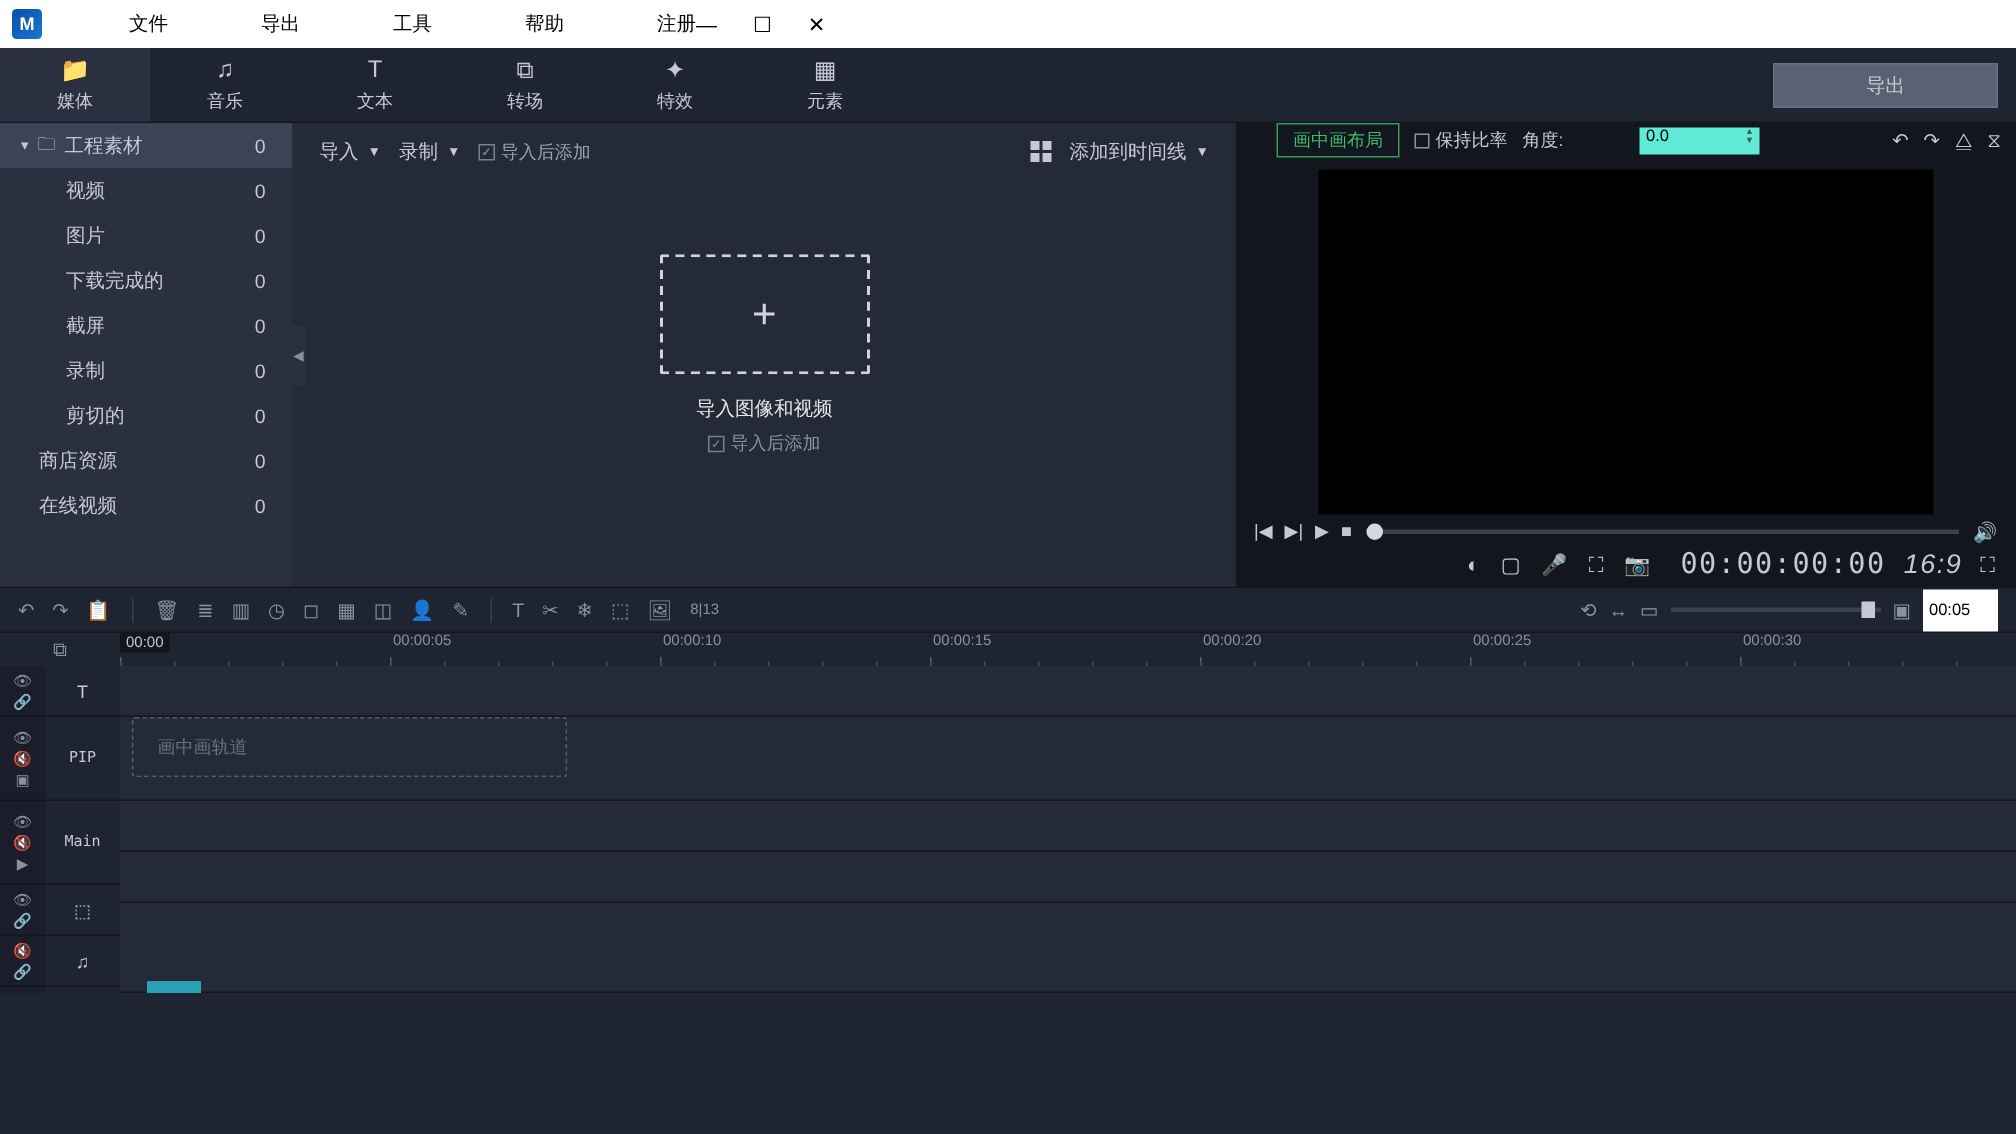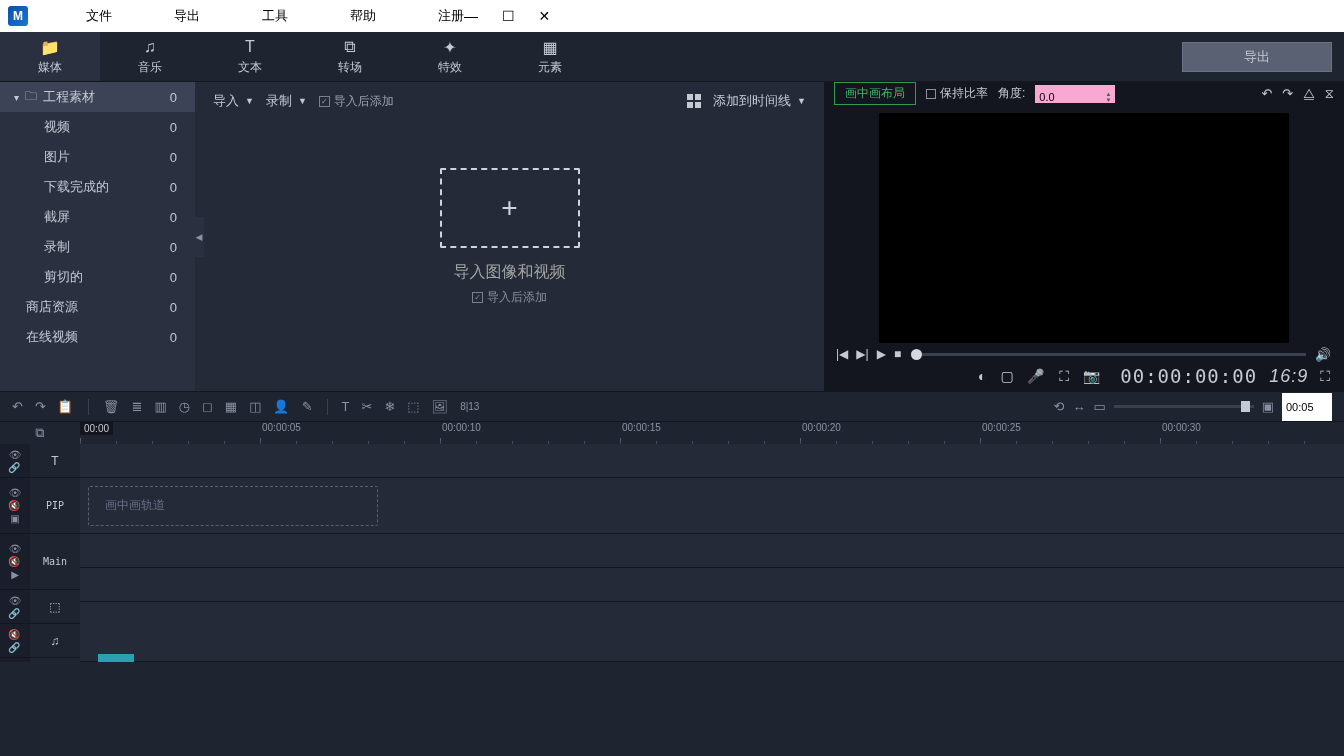--- a/index.html
+++ b/index.html
@@ -35,32 +35,32 @@
 .mediazone .bar { height:38px; display:flex; align-items:center; gap:12px; padding:0 18px; font-size:13px; }
 .mediazone .bar .sp { flex:1; }
 .mediazone .bar .drop { display:flex; align-items:center; gap:6px; cursor:pointer; }
 .mediazone .bar .chk { display:flex; align-items:center; gap:4px; color:#9aa0b0; font-size:12px; }
 .mediazone .bar .chk .box { width:11px; height:11px; border:1px solid #7a8090; display:inline-flex; align-items:center; justify-content:center; font-size:8px; }
 .mediazone .bar .grid-ico { width:14px; height:14px; display:grid; grid-template-columns:1fr 1fr; grid-template-rows:1fr 1fr; gap:2px; }
 .mediazone .bar .grid-ico div { background:#c5c9d4; }
 .mediazone .drop-box { position:absolute; left:50%; top:50%; transform:translate(-50%,-50%); text-align:center; }
 .mediazone .drop-box .rect { width:140px; height:80px; border:2px dashed #cfd3dc; border-radius:2px; display:flex; align-items:center; justify-content:center; margin:0 auto 14px; }
 .mediazone .drop-box .rect .plus { font-size:28px; color:#cfd3dc; font-weight:300; }
-.mediazone .drop-box .lbl1 { color:#a3a3a3; font-size:16px; margin-bottom:6px; }
+.mediazone .drop-box .lbl1 { color:#e5e5e5; font-size:13px; margin-bottom:6px; }
 .mediazone .drop-box .lbl2 { color:#8b91a1; font-size:12px; display:flex; align-items:center; justify-content:center; gap:4px; }
 .mediazone .drop-box .lbl2 .box { width:11px; height:11px; border:1px solid #7a8090; display:inline-flex; align-items:center; justify-content:center; font-size:8px; }
 .mediazone .collapse { position:absolute; left:-1px; top:50%; transform:translateY(-50%); width:10px; height:40px; background:#2a3040; display:flex; align-items:center; justify-content:center; font-size:9px; color:#8b91a1; cursor:pointer; }
 
 .preview { width:520px; background:#14161f; display:flex; flex-direction:column; }
 .preview .ctrlbar { height:26px; background:#14161f; display:flex; align-items:center; gap:10px; padding:0 10px; }
-.preview .ctrlbar .layout-btn { border:1px solid #2e9a52; color:#3eb968; padding:2px 10px; font-size:12px; cursor:pointer; }
+.preview .ctrlbar .layout-btn { border:1px solid #2e9a52; color:#3eb968; padding:2px 10px; font-size:12px; cursor:pointer;margin-left:17px; }
 .preview .ctrlbar .keep { display:flex; align-items:center; gap:4px; font-size:12px; }
 .preview .ctrlbar .keep .cb { width:10px; height:10px; border:1px solid #8b91a1; }
 .preview .ctrlbar .angle-lbl { font-size:12px; }
-.preview .ctrlbar .angle-in { width:80px; height:18px; background:#f9a8d4; color:#000; font-size:11px; padding:0 4px; display:flex; align-items:flex-end; justify-content:space-between; }
+.preview .ctrlbar .angle-in { width:80px; height:18px; background:#5eead4; color:#000; font-size:11px; padding:0 4px; display:flex; align-items:flex-start; justify-content:space-between;margin-left:41px; }
 .preview .ctrlbar .angle-in .spin { display:flex; flex-direction:column; font-size:6px; line-height:6px; color:#555; }
 .preview .ctrlbar .icos { display:flex; gap:10px; margin-left:auto; color:#c5c9d4; font-size:13px; }
 .preview .ctrlbar .icos span { cursor:pointer; }
 .preview .canvas { flex:1; display:flex; align-items:center; justify-content:center; padding:8px 12px 0; }
 .preview .canvas .vid { width:410px; height:230px; background:#000; }
 .preview .playbar { height:28px; display:flex; align-items:center; gap:10px; padding:0 12px; }
 .preview .playbar .btns { display:flex; gap:8px; font-size:12px; }
 .preview .playbar .btns span { cursor:pointer; }
 .preview .playbar .track { flex:1; height:3px; background:#3a4050; position:relative; }
 .preview .playbar .track .knob { position:absolute; left:0; top:-4px; width:11px; height:11px; border-radius:50%; background:#d5d8e0; }
@@ -97,21 +97,21 @@
 
 .tracks { display:flex; background:#1f2431; }
 .tracks .gutter { width:30px; background:#1a1e2a; }
 .tracks .gutter .cell { height:34px; display:flex; flex-direction:column; align-items:center; justify-content:center; gap:2px; font-size:10px; color:#8b91a1; border-bottom:1px solid #14161f; }
 .tracks .gutter .cell.tall { height:56px; }
 .tracks .heads { width:50px; background:#1f2431; }
 .tracks .heads .cell { height:34px; display:flex; align-items:center; justify-content:center; font-size:12px; color:#c5c9d4; border-bottom:1px solid #14161f; }
 .tracks .heads .cell.tall { height:56px; }
 .tracks .lanes { flex:1; position:relative; }
 .tracks .lanes .lane { height:34px; border-bottom:1px solid #14161f; background:#242a38; position:relative; }
-.tracks .lanes .lane.tall { height:56px; display:flex; align-items:center; padding-left:8px; }
+.tracks .lanes .lane.tall { height:56px; display:flex; padding-left:8px; }
 .tracks .lanes .lane .ghost { width:290px; height:40px; border:1px dashed #5a6070; border-radius:2px; display:flex; align-items:center; padding-left:16px; color:#6a7085; font-size:12px; }
 .tracks .lanes .cursor-line { position:absolute; left:0; top:0; bottom:0; width:3px; background:#5fbcc9; }
 .tracks .lanes .bottom-mark { position:absolute; left:18px; bottom:0; width:36px; height:8px; background:#2aa0b3; }
 </style>
 </head>
 <body>
 
 <div class="titlebar">
   <div class="logo">M</div>
   <div class="menu">

